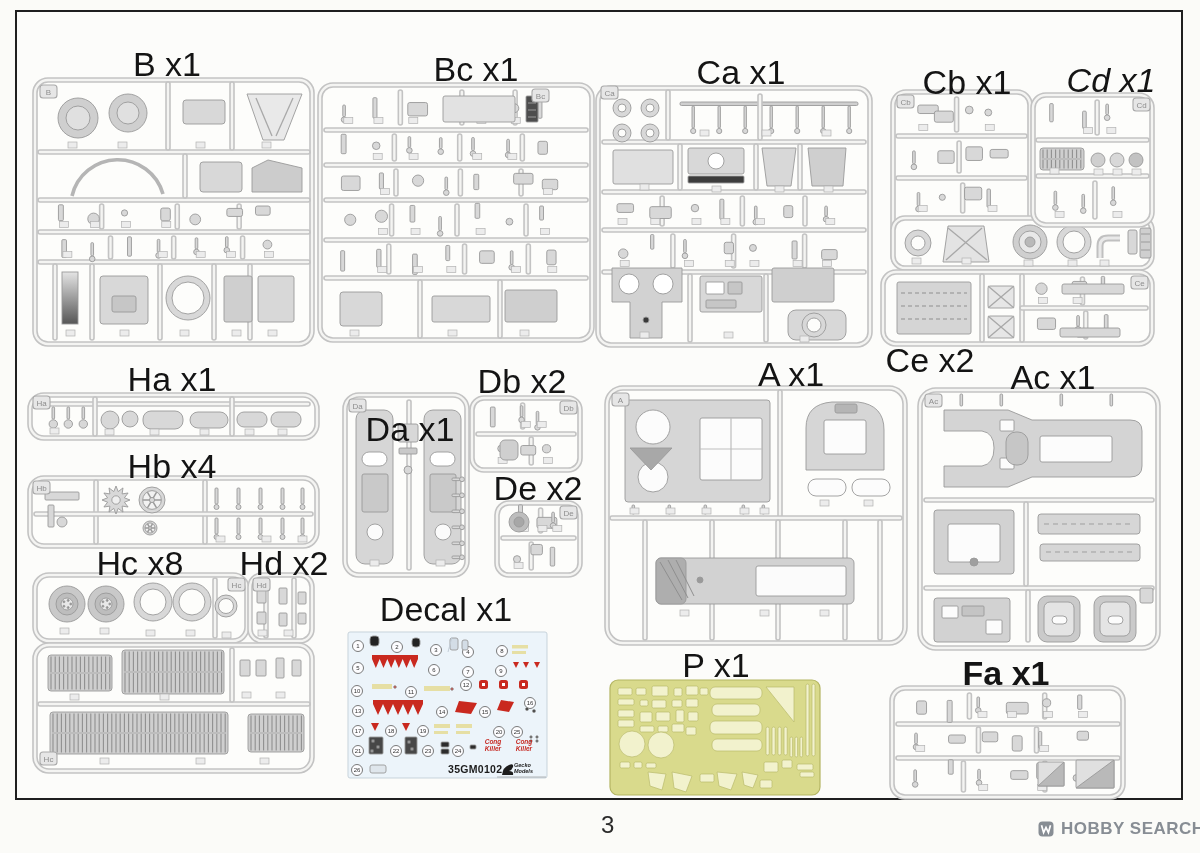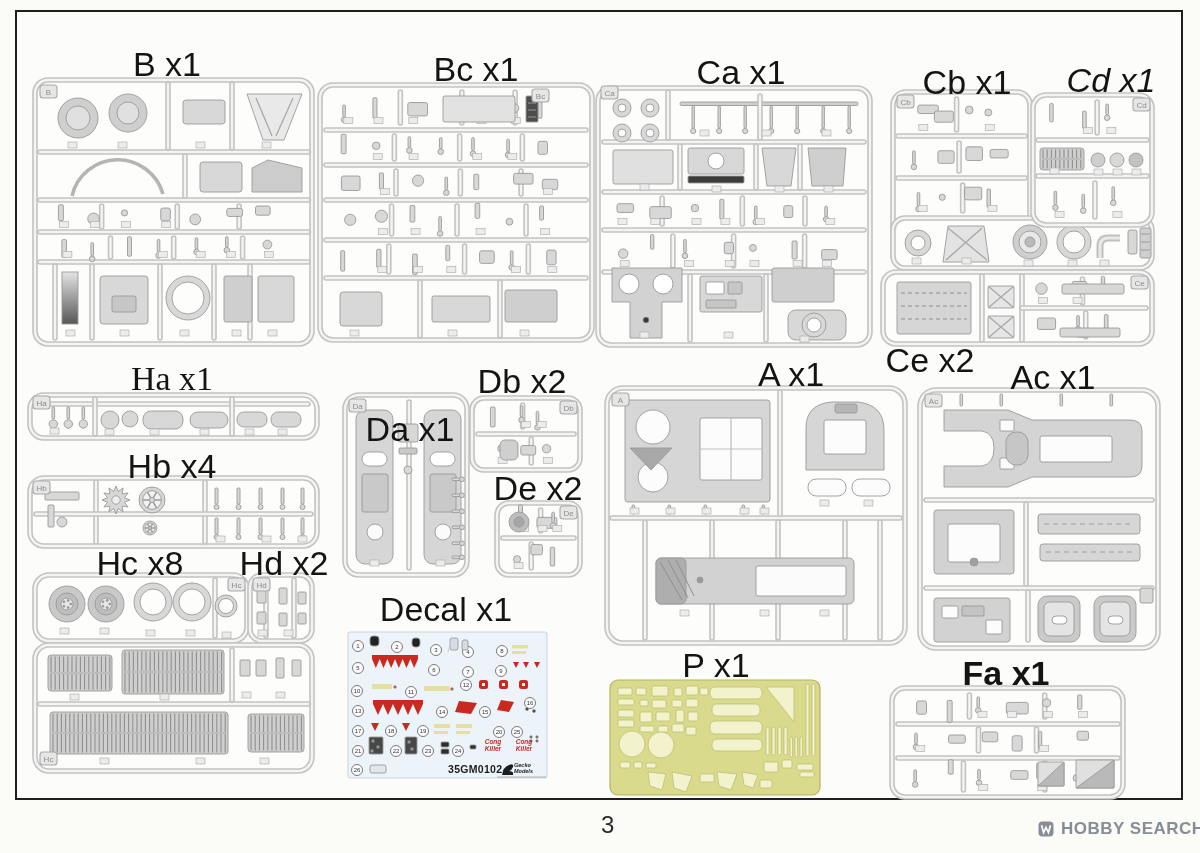--- a/index.html
+++ b/index.html
@@ -1167,21 +1167,21 @@
       </g>
     </svg>
 
   <div id="labels">
       <div class="sprue-label" style="left: 167px; top: 64px;">B x1</div>
       <div class="sprue-label" style="left: 476px; top: 69px;">Bc x1</div>
       <div class="sprue-label" style="left: 741px; top: 72px;">Ca x1</div>
       <div class="sprue-label" style="left: 967px; top: 82px;">Cb x1</div>
       <div class="sprue-label" style="left: 1111px; top: 80px; font-style: italic;">Cd x1</div>
       <div class="sprue-label" style="left: 930px; top: 360px;">Ce x2</div>
-      <div class="sprue-label" style="left: 172px; top: 379px; font-family: Liberation Serif, serif;">Ha x1</div>
+      <div class="sprue-label" style="left: 172px; top: 379px;">Ha x1</div>
       <div class="sprue-label" style="left: 172px; top: 466px;">Hb x4</div>
       <div class="sprue-label" style="left: 140px; top: 563px;">Hc x8</div>
       <div class="sprue-label" style="left: 284px; top: 563px;">Hd x2</div>
       <div class="sprue-label" style="left: 410px; top: 381px; margin-top: 48px;">Da x1</div>
       <div class="sprue-label" style="left: 522px; top: 381px;">Db x2</div>
       <div class="sprue-label" style="left: 538px; top: 488px;">De x2</div>
       <div class="sprue-label" style="left: 775px; top: 374px; margin-left: 16px;">A x1</div>
       <div class="sprue-label" style="left: 1053px; top: 377px;">Ac x1</div>
       <div class="sprue-label" style="left: 446px; top: 609px;">Decal x1</div>
       <div class="sprue-label" style="left: 716px; top: 665px;">P x1</div>

